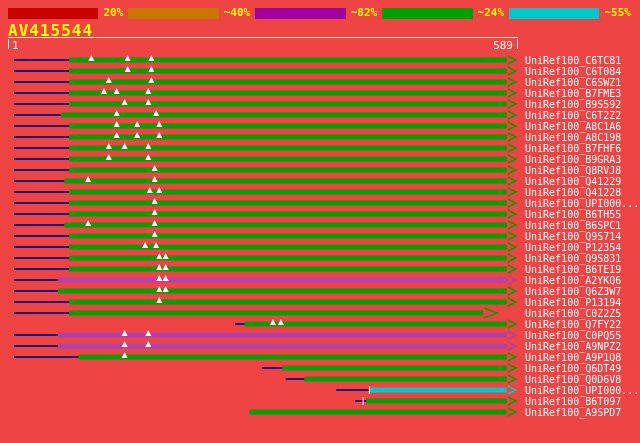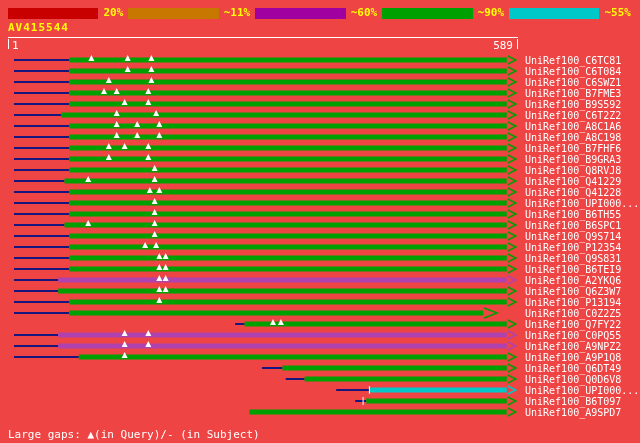--- a/index.html
+++ b/index.html
@@ -1,21 +1,21 @@
 <!DOCTYPE html>
 <html><head>
 <meta charset="utf-8">
 <style>
   html,body{margin:0;padding:0;background:#000;}
   #screen{position:relative;width:640px;height:443px;background:#ef4444;overflow:hidden;
           font-family:"DejaVu Sans Mono","Liberation Mono",monospace;}
   #legend{position:absolute;left:8px;top:7px;width:628px;height:12px;display:flex;align-items:center;}
   .legend-seg{flex:1 1 0;height:11px;}
   .legend-label{color:#ffff00;font-size:11px;font-weight:bold;padding:0 5px;white-space:nowrap;line-height:12px;}
-  #query-name{position:absolute;left:8px;top:21px;color:#ffff00;font-size:11px;font-weight:bold;letter-spacing:1px;text-align:right;}
+  #query-name{position:absolute;left:8px;top:21px;color:#ffff00;font-size:16px;font-weight:bold;letter-spacing:1px;text-align:right;}
   #ruler-line{position:absolute;left:8px;top:37px;width:510px;height:1px;background:#fff;}
   #ruler-labels{position:absolute;left:8px;top:39px;width:510px;height:12px;color:#fff;font-size:11px;}
   #tickL{position:absolute;left:0;top:0;width:1px;height:10px;background:#fff;}
   #rstart{position:absolute;left:4px;top:0;}
   #rend{position:absolute;right:5px;top:0;}
   #tickR{position:absolute;right:0;top:0;width:1px;height:10px;background:#fff;}
   #plot-wrap{position:absolute;left:4px;top:52px;width:640px;height:370px;}
   #plot-svg text{font-family:"DejaVu Sans Mono","Liberation Mono",monospace;}
   #footer{position:absolute;left:8px;top:428px;width:624px;height:14px;color:#fff;font-size:11px;}
   #gaps-note{position:absolute;left:0;top:0;white-space:nowrap;}
@@ -23,25 +23,25 @@
   #scale-line{display:inline-block;width:48px;height:2px;background:#00c8c8;margin-right:2px;}
 </style>
 </head>
 <body>
 
 <div id="screen">
   <div id="legend">
       <div class="legend-seg" style="background: rgb(200, 0, 0);"></div>
       <div class="legend-label">20%</div>
       <div class="legend-seg" style="background: rgb(200, 120, 0);"></div>
-      <div class="legend-label">~11%</div>
+      <div class="legend-label">~40%</div>
       <div class="legend-seg" style="background: rgb(160, 0, 160);"></div>
-      <div class="legend-label">~60%</div>
+      <div class="legend-label">~82%</div>
       <div class="legend-seg" style="background: rgb(0, 160, 0);"></div>
-      <div class="legend-label">~90%</div>
+      <div class="legend-label">~24%</div>
       <div class="legend-seg" style="background: rgb(0, 200, 200);"></div>
       <div class="legend-label">~55%</div>
     </div>
 
   <div id="query-name">AV415544</div>
 
   <div id="ruler-line"></div>
   <div id="ruler-labels">
     <span id="tickL"></span>
     <span id="rstart">1</span>
@@ -300,19 +300,18 @@
         </g>
         <g>
           <rect x="245.3" y="357.5" width="257.4" height="5" fill="#00a000"></rect>
           <path d="M 503.8 356 L 511.8 360 L 503.8 364" stroke="#00a000" fill="none" stroke-width="1.5"></path>
           <text x="521" y="363.5" fill="#ffffff" font-size="10px">UniRef100_A9SPD7</text>
         </g>
       </svg>
   </div>
 
   <div id="footer">
-    <span id="gaps-note">Large gaps: ▲(in Query)/- (in Subject)</span>
     <span id="scale-group">
       <span id="scale-line"></span>
         <span>=50char.</span>
     </span>
   </div>
 </div>
 
 </body></html>

